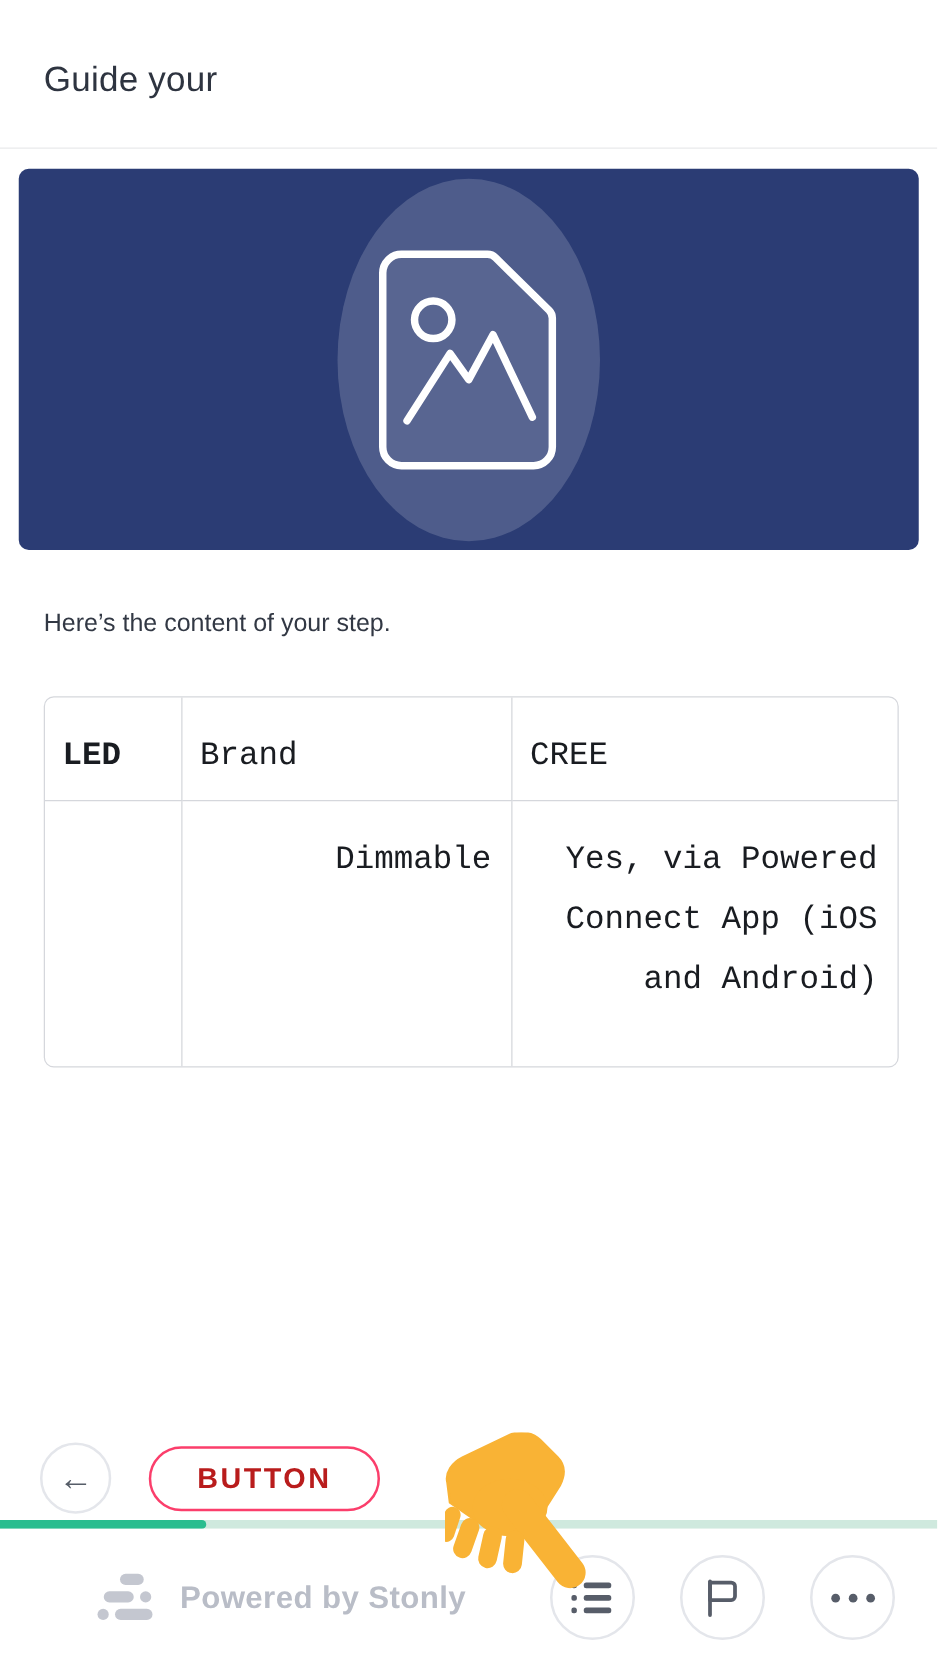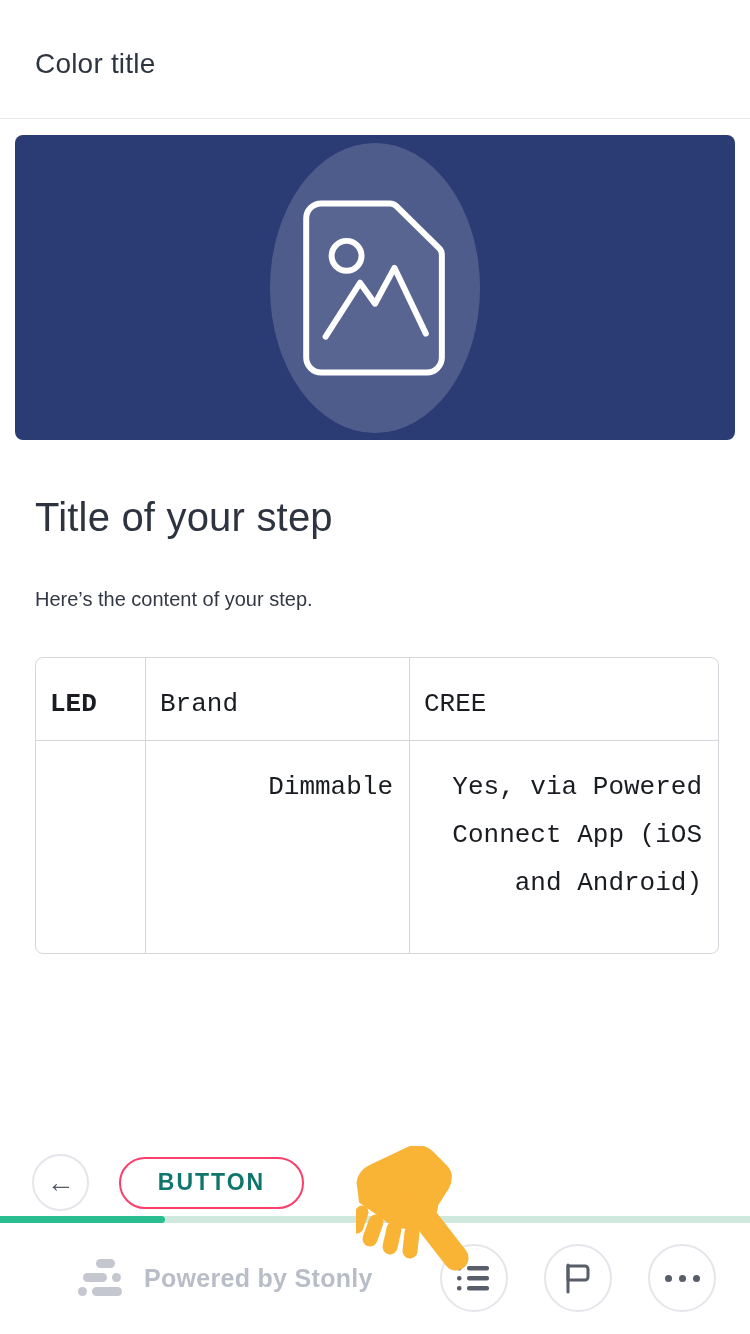--- a/index.html
+++ b/index.html
@@ -95,21 +95,21 @@
     display: flex; align-items: center; justify-content: center;
     font-size: 28px; color: #565d68;
     cursor: pointer;
   }
   .cta-button {
     margin-left: 30px;
     min-width: 185px; height: 52px;
     border-radius: 26px;
     border: 2px solid #fb3e6b;
     background: #ffffff;
-    color: #0f766e;
+    color: #b91c1c;
     font-family: "Liberation Sans", sans-serif;
     font-size: 23px; font-weight: 700; letter-spacing: 2px;
     display: flex; align-items: center; justify-content: center;
     padding: 0 34px;
     cursor: pointer;
   }
   
   .progress-track {
     position: absolute; left: 0; top: 1216px;
     width: 750px; height: 7px;
@@ -160,33 +160,32 @@
     width: 120px; height: 125px;
     pointer-events: none;
   }
 </style>
 </head>
 <body>
 
 <div class="phone">
 
   <div class="header">
-    <div class="header-title">Color title</div>
+    <div class="header-title">Guide your</div>
   </div>
 
   <div class="banner">
     <div class="banner-glow"></div>
     <svg class="banner-icon" width="150" height="178" viewBox="0 0 100 119" fill="none">
       <path d="M14,3 H60 a6,6 0 0 1 4.3,1.8 L93,33 a6,6 0 0 1 1.7,4.2 V106 a10,10 0 0 1 -10,10 H14 a10,10 0 0 1 -10,-10 V13 a10,10 0 0 1 10,-10 Z" stroke="#ffffff" stroke-width="4" fill="rgba(255,255,255,0.06)" stroke-linejoin="round"></path>
       <circle cx="31" cy="38" r="10" stroke="#ffffff" stroke-width="4"></circle>
       <path d="M17,92 L40,56 L50,70 L63,46 L84,90" stroke="#ffffff" stroke-width="4" fill="none" stroke-linecap="round" stroke-linejoin="round"></path>
     </svg>
   </div>
 
-  <h1 class="step-title">Title of your step</h1>
   <p class="step-content">Here’s the content of your step.</p>
 
   <table class="spec-table">
     <tbody>
         <tr class="row-1">
       <td class="col-1 cell-bold">LED</td>
       <td class="col-2">Brand</td>
       <td class="col-3">CREE</td>
     </tr>
     <tr class="row-3">

